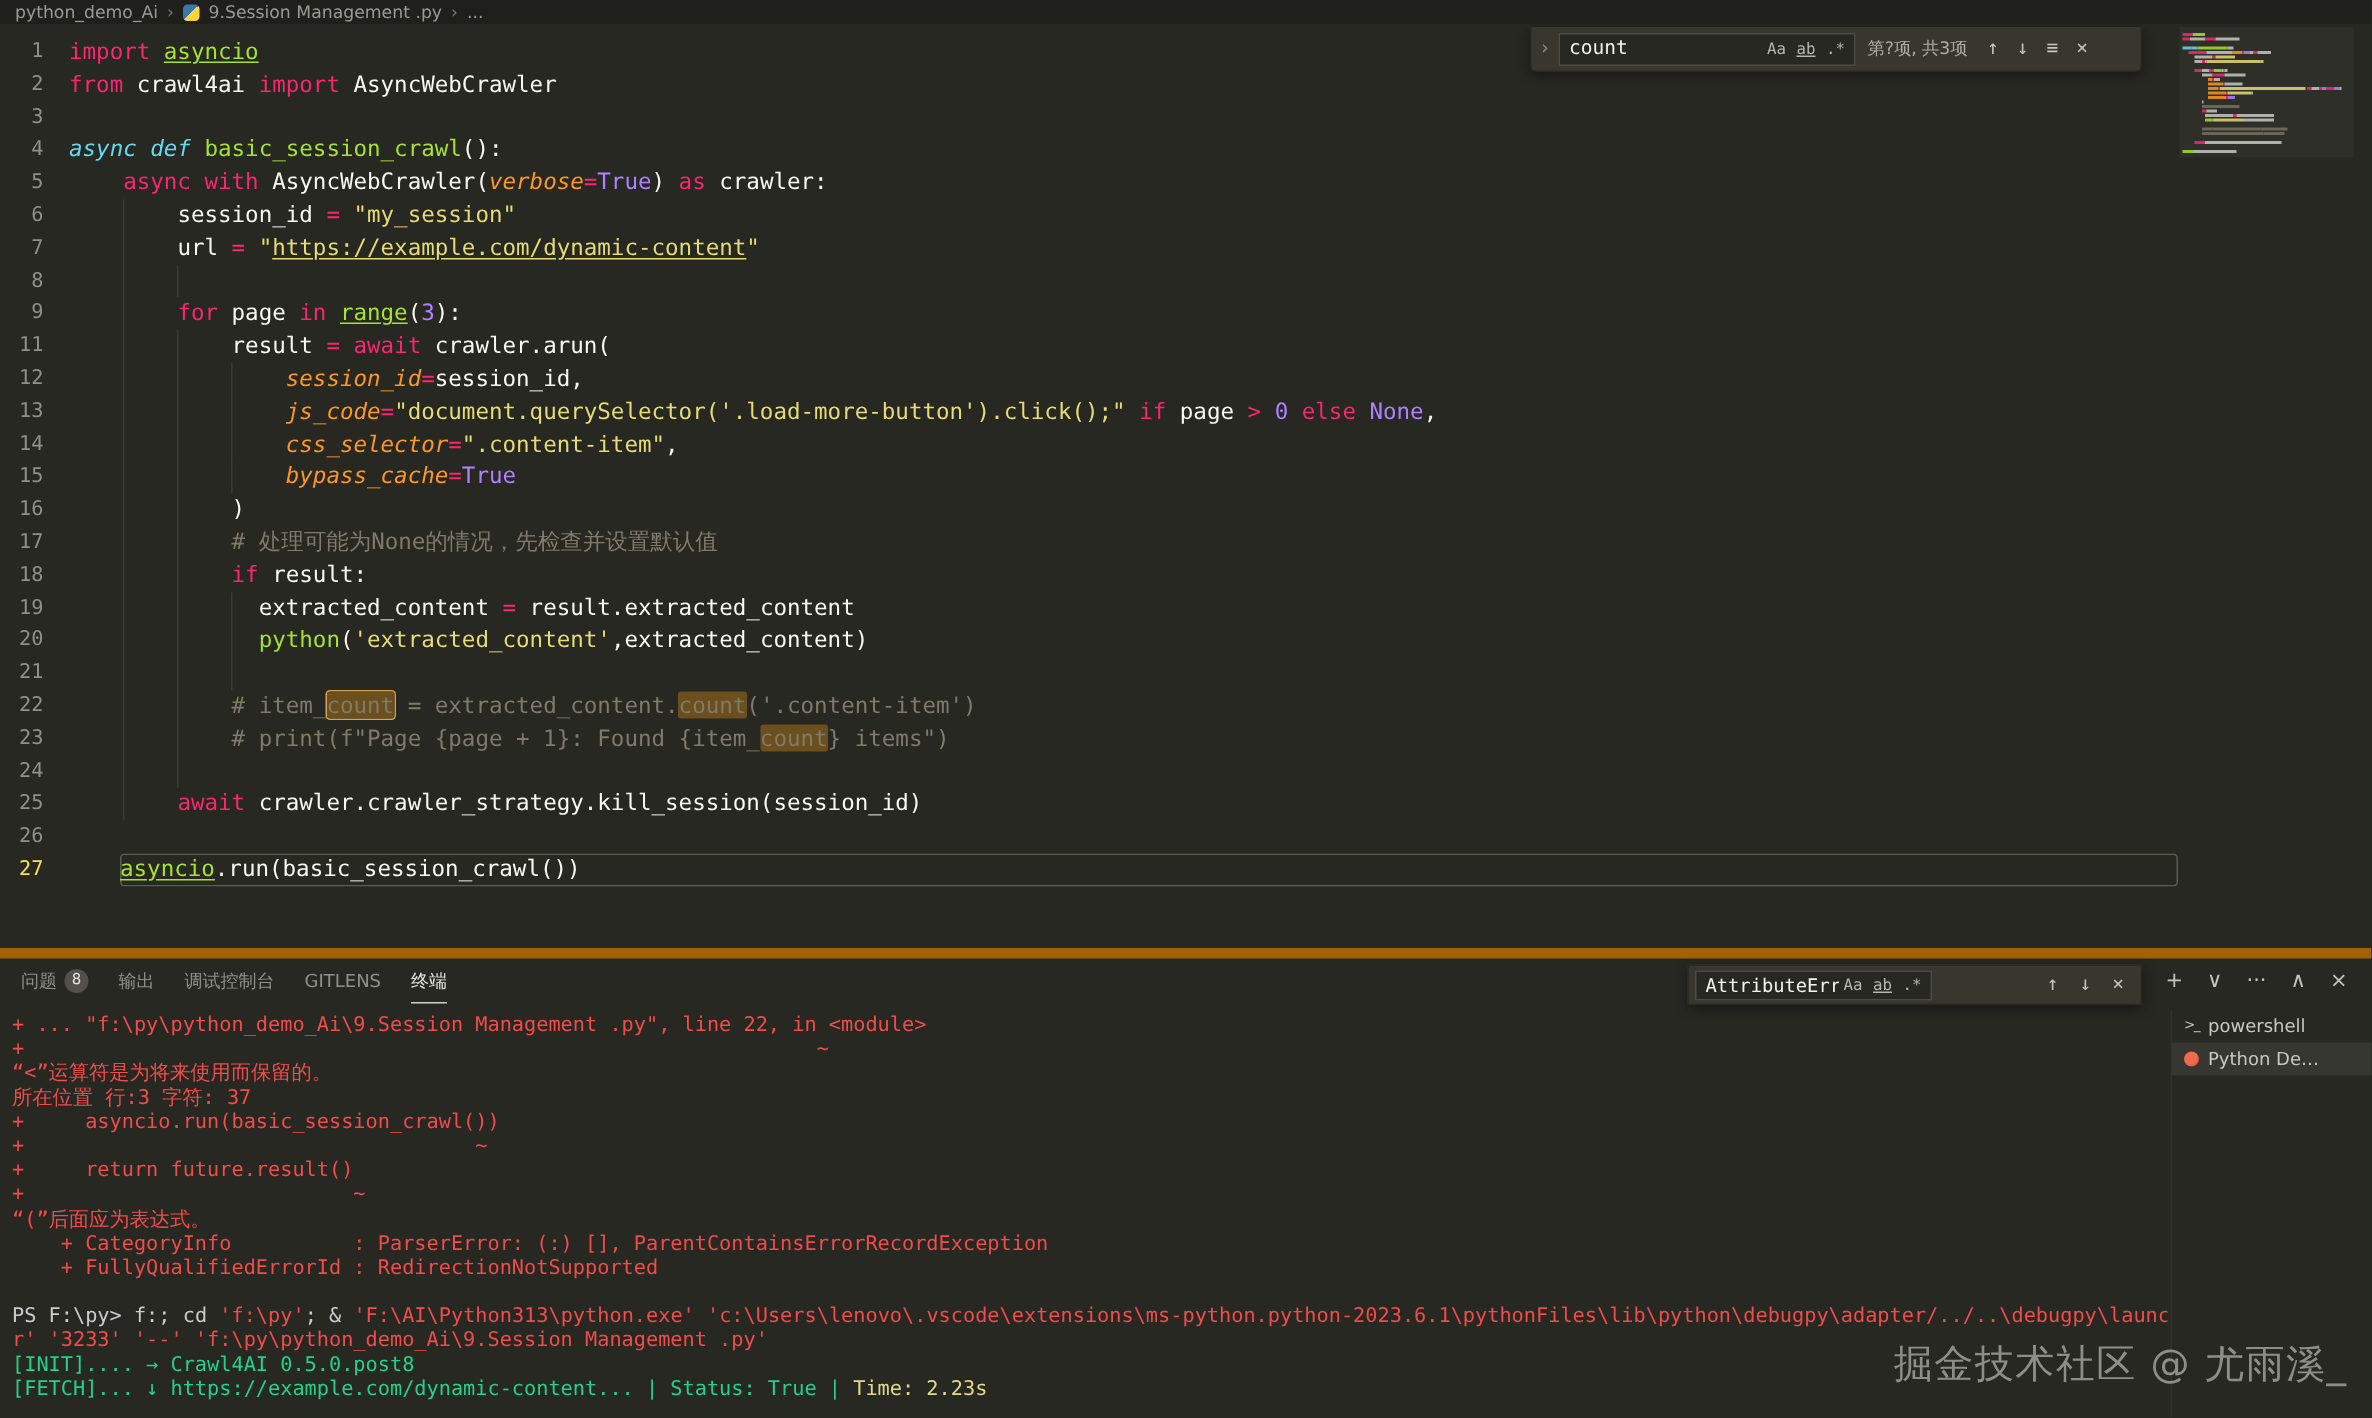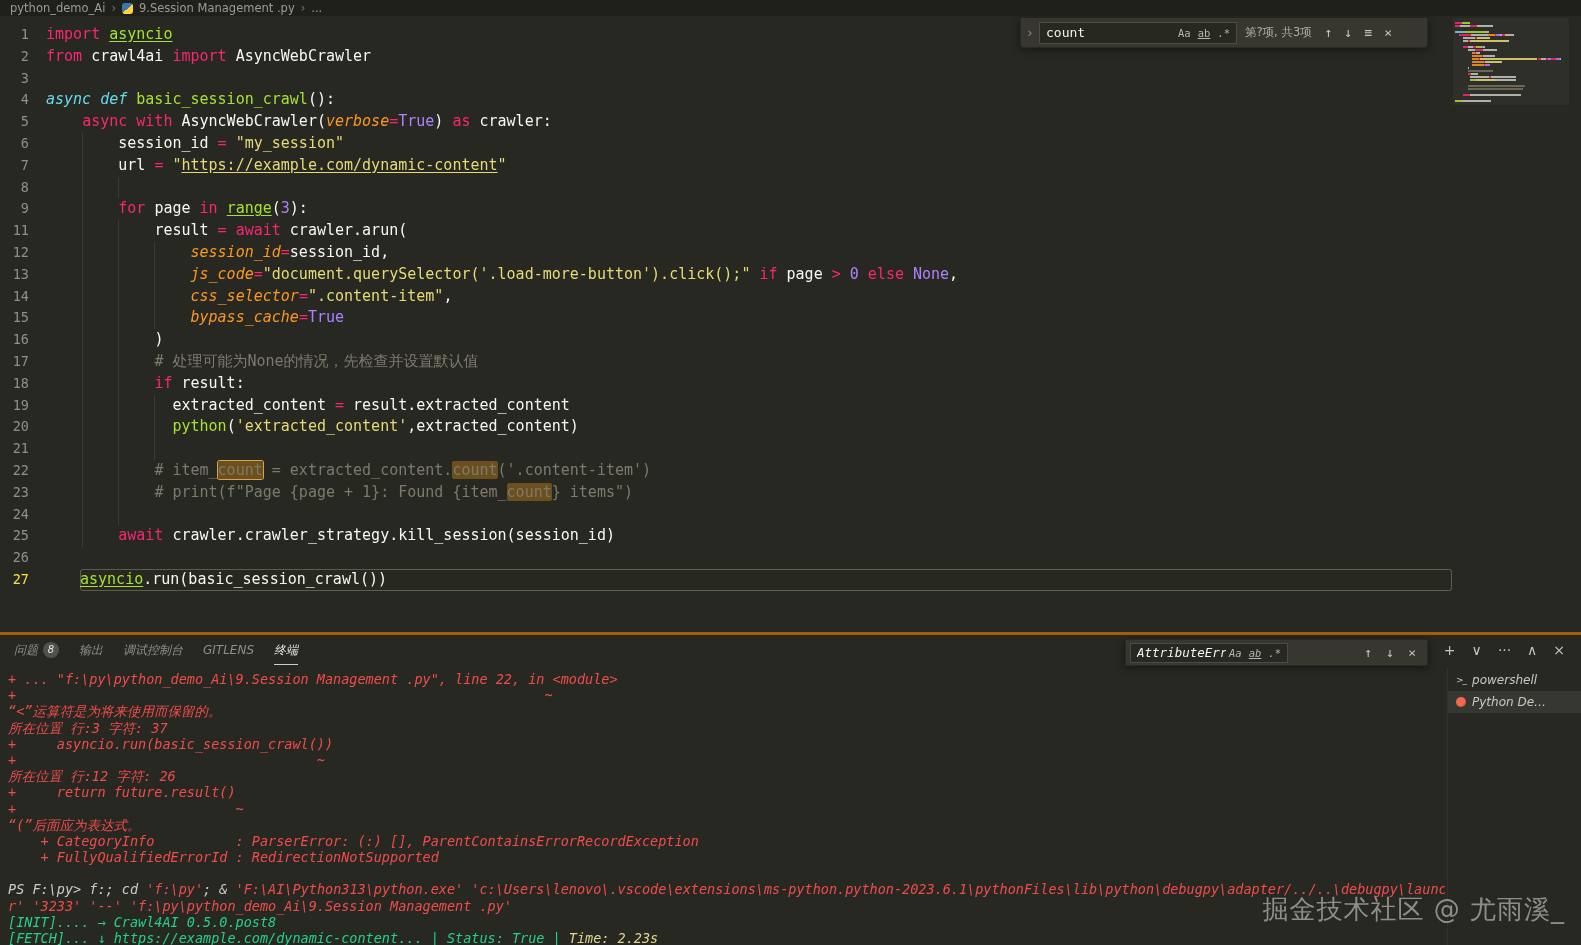--- a/index.html
+++ b/index.html
@@ -57,21 +57,21 @@
     display:flex; align-items:center; padding:0 3px 0 6px; font-size:13px; color:#f2f2ee;
   }
   .fw-text { flex:1; white-space:nowrap; overflow:hidden; }
   .fw-ics { display:flex; align-items:center; gap:1px; }
   .fw-ic { color:#b6b6ae; font-size:10.5px; padding:1px 3px; border-radius:3px; cursor:pointer; }
   .fw-word { text-decoration:underline; }
   .fw-count { color:#adada4; font-size:11.5px; margin:0 6px; white-space:nowrap;
     font-family:"DejaVu Sans","Liberation Sans",sans-serif; }
   .fw-btn { color:#c5c5bd; font-size:13px; padding:2px 5px; cursor:pointer; }
   
-  .panel { position:absolute; top:632px; left:0; right:0; bottom:0; border-top:3px solid #a16207;font-style:italic; }
+  .panel { position:absolute; top:632px; left:0; right:0; bottom:0; border-top:7px solid #a16207; }
   .panel-tabs { height:30px; display:flex; align-items:center; padding-left:14px; gap:20px;
     font-size:12px; color:#90908a; font-family:"DejaVu Sans","Liberation Sans",sans-serif; }
   .tab { display:flex; align-items:center; gap:5px; height:30px; line-height:30px; cursor:pointer; }
   .tab.active { color:#e7e7e1; box-shadow:inset 0 -1px 0 #cfcfc7; }
   .badge { background:#52504a; color:#e6e6df; border-radius:9px; min-width:16px; height:16px;
     line-height:16px; text-align:center; font-size:10px; padding:0 4px; }
   .panel-actions { margin-left:auto; display:flex; gap:16px; color:#c5c5bd; font-size:14px;
     padding-right:16px; }
   .pa { cursor:pointer; }
   
@@ -429,21 +429,20 @@
       </div>
   </div>
 
   <div class="terminal">
       <div class="t-line"><span class="t-r">+ ... "f:\py\python_demo_Ai\9.Session Management .py", line 22, in &lt;module&gt;</span></div>
       <div class="t-line"><span class="t-r">+                                                                 ~</span></div>
       <div class="t-line"><span class="t-r">“&lt;”运算符是为将来使用而保留的。</span></div>
       <div class="t-line"><span class="t-r">所在位置 行:3 字符: 37</span></div>
       <div class="t-line"><span class="t-r">+     asyncio.run(basic_session_crawl())</span></div>
       <div class="t-line"><span class="t-r">+                                     ~</span></div>
-      <div class="t-line"><span class="t-r">所在位置 行:12 字符: 26</span></div>
       <div class="t-line"><span class="t-r">+     return future.result()</span></div>
       <div class="t-line"><span class="t-r">+                           ~</span></div>
       <div class="t-line"><span class="t-r">“(”后面应为表达式。</span></div>
       <div class="t-line"><span class="t-r">    + CategoryInfo          : ParserError: (:) [], ParentContainsErrorRecordException</span></div>
       <div class="t-line"><span class="t-r">    + FullyQualifiedErrorId : RedirectionNotSupported</span></div>
       <div class="t-line"></div>
       <div class="t-line"><span class="t-w">PS F:\py&gt; </span><span class="t-w">f:; cd </span><span class="t-r">'f:\py'</span><span class="t-w">; &amp; </span><span class="t-r">'F:\AI\Python313\python.exe' </span><span class="t-r">'c:\Users\lenovo\.vscode\extensions\ms-python.python-2023.6.1\pythonFiles\lib\python\debugpy\adapter/../..\debugpy\launche</span></div>
       <div class="t-line"><span class="t-r">r' '3233' '--' 'f:\py\python_demo_Ai\9.Session Management .py'</span></div>
       <div class="t-line"><span class="t-g">[INIT].... → Crawl4AI 0.5.0.post8</span></div>
       <div class="t-line"><span class="t-g">[FETCH]... ↓ https://example.com/dynamic-content... | Status: True | </span><span class="t-y">Time: 2.23s</span></div>

